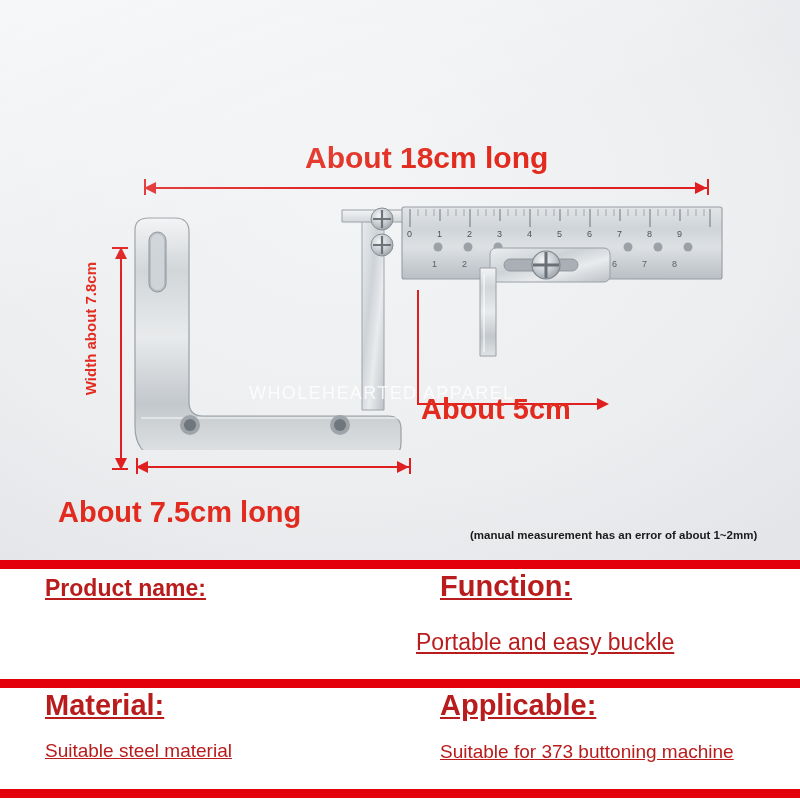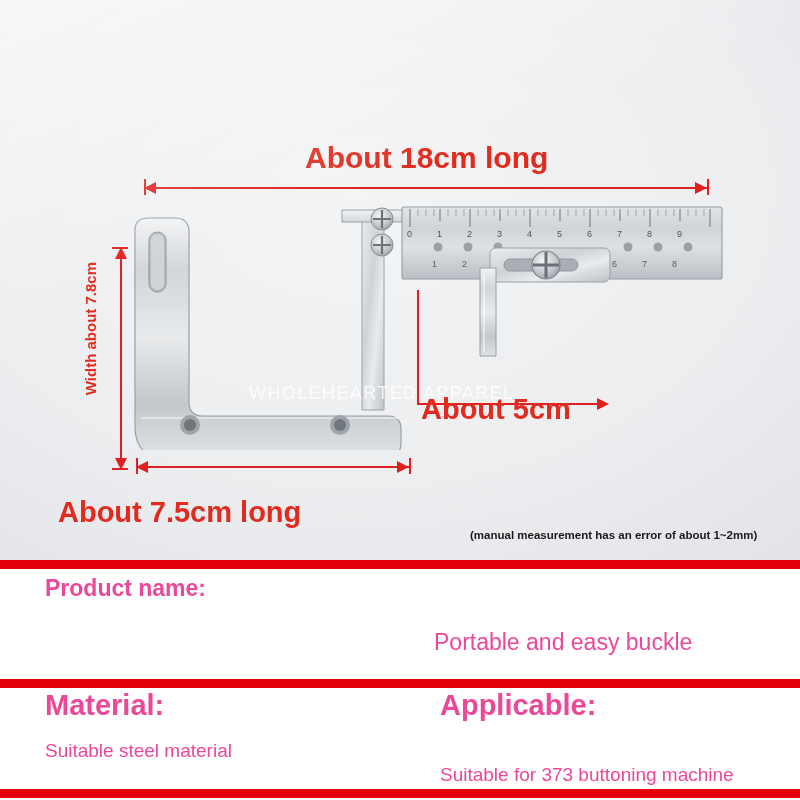--- a/index.html
+++ b/index.html
@@ -169,34 +169,35 @@
   }
   .redbar {
     position: absolute;
     left: 0;
     width: 800px;
     height: 9px;
     background: #e3000b;
   }
   .cell {
     position: absolute;
-    color: #ec4899;
+    color: #b91c1c;
     white-space: nowrap;
+    text-decoration: underline;
   }
   .cell-head {
     font-weight: bold;
   }
   #head-product { left: 45px;  top: 575px; font-size: 23px; }
   #head-function { left: 440px; top: 570px; font-size: 29px; }
   #val-product { left: 45px;  top: 635px; font-size: 16px; }
-  #val-function { left: 434px; top: 629px; font-size: 23px; }
+  #val-function { left: 416px; top: 629px; font-size: 23px; }
   #head-material { left: 45px;  top: 689px; font-size: 29px; }
   #head-applicable { left: 440px; top: 689px; font-size: 29px; }
   #val-material { left: 45px;  top: 740px; font-size: 19px; }
-  #val-applicable { left: 440px; top: 741px; font-size: 19px; margin-top: 23px; }
+  #val-applicable { left: 440px; top: 741px; font-size: 19px; }
 </style>
 </head>
 <body>
 
 <div id="page">
 
   <div id="photo">
 
     <svg class="metal bracket" viewBox="0 0 290 240">
       <defs>
@@ -380,20 +381,21 @@
     <div id="note">(manual measurement has an error of about 1~2mm)</div>
   </div>
 
   <div id="spec">
     <div class="redbar" style="top:0px;"></div>
     <div class="redbar" style="top:119px;"></div>
     <div class="redbar" style="top:229px;"></div>
   </div>
 
   <div class="cell cell-head" id="head-product">Product name:</div>
+  <div class="cell cell-head" id="head-function">Function:</div>
   <div class="cell" id="val-function">Portable and easy buckle</div>
 
   <div class="cell cell-head" id="head-applicable">Applicable:</div>
   <div class="cell cell-head" id="head-material">Material:</div>
   <div class="cell" id="val-material">Suitable steel material</div>
   <div class="cell" id="val-applicable">Suitable for 373 buttoning machine</div>
 
 </div>
 
 </body></html>

